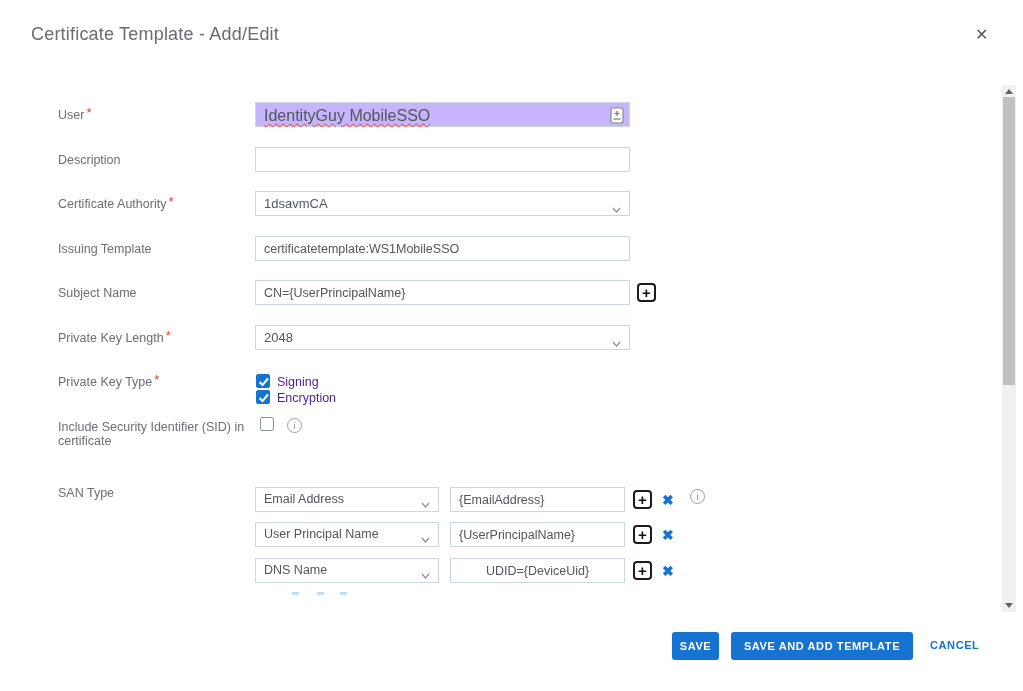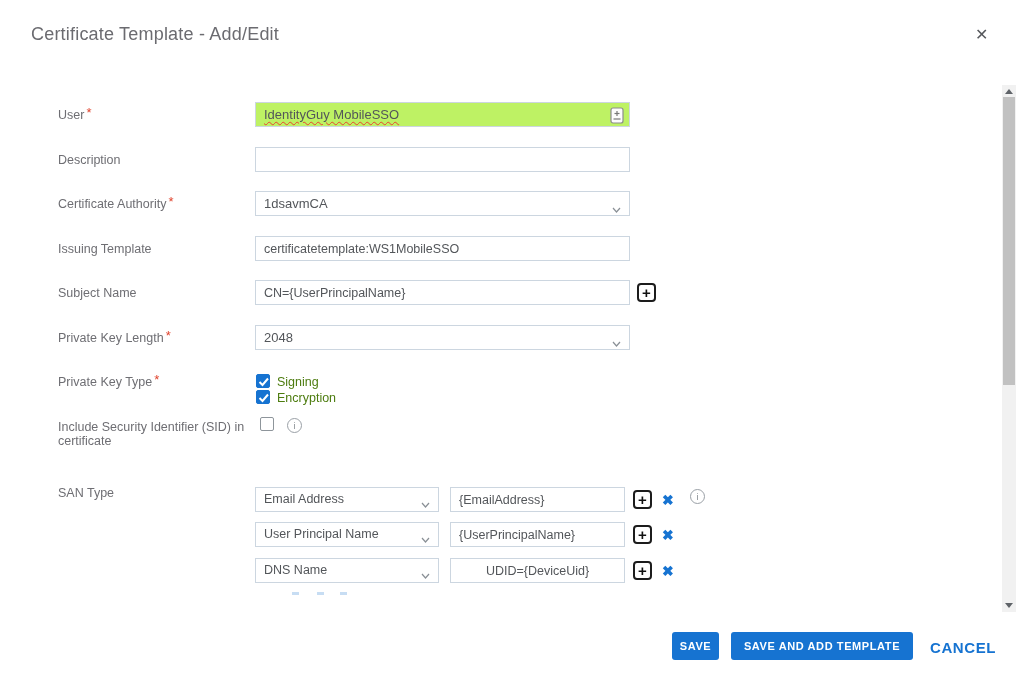--- a/index.html
+++ b/index.html
@@ -12,21 +12,21 @@
   .close { position:absolute; left:975px; top:27px; font-size:16px; color:#56585c;
     cursor:pointer; line-height:16px; }
 
   .flabel { position:absolute; left:58px; font-size:12.5px; color:#6e6e73; line-height:14px; }
   .req { color:#e0432d; font-size:13px; position:relative; top:-2px; margin-left:2px; }
 
   .tinput { position:absolute; left:255px; width:375px; height:25px;
     border:1px solid #ccd6e0; background:#fff; font-size:12.5px; color:#53565a;
     padding:0 8px; font-family:"Liberation Sans", sans-serif; outline:none; }
   .divinput { position:absolute; left:255px; width:375px; height:25px;
-    border:1px solid #ccd6e0; background:#bef264; font-size:13px; color:#53565a;
+    border:1px solid #ccd6e0; background:#c4b5fd; font-size:16px; color:#53565a;
     padding:4px 8px 0 8px; }
   .wavy { text-decoration:underline; text-decoration-style:wavy;
     text-decoration-color:#e8442f; text-decoration-thickness:1px; text-underline-offset:2px; }
 
   .select { position:absolute; left:255px; width:375px; height:25px;
     border:1px solid #ccd6e0; background:#fff; font-size:13px; color:#53565a;
     padding:4px 22px 0 8px; cursor:pointer; }
   .chev { position:absolute; right:8px; top:9px; }
 
   .lookup-ic { position:absolute; right:5px; top:4px; }
@@ -36,32 +36,32 @@
     line-height:15px; text-align:center; cursor:pointer; }
   .xbtn { position:absolute; color:#1673d1; font-size:14px; font-weight:700; cursor:pointer;
     line-height:16px; }
   .infoic { position:absolute; width:15px; height:15px; border:1px solid #9aa0a6;
     border-radius:50%; color:#8a9095; font-size:9.5px; text-align:center; line-height:13px; }
 
   .cb { position:absolute; width:14px; height:14px; border-radius:2px; cursor:pointer; }
   .cb.checked { background:#1673d1; border:1px solid #1673d1; }
   .cb.unchecked { background:#fff; border:1px solid #8e959b; }
   .cb svg { position:absolute; left:1px; top:2px; }
-  .cb-label { position:absolute; font-size:12.5px; color:#4d7c0f; }
+  .cb-label { position:absolute; font-size:12.5px; color:#4c1d95; }
 
   .san-select { position:absolute; left:255px; width:184px; height:25px;
     border:1px solid #ccd6e0; background:#fff; font-size:12.5px; color:#53565a;
     padding:4px 20px 8px 8px; cursor:pointer; }
   .san-value { position:absolute; left:450px; width:175px; height:25px; }
 
   .btn { position:absolute; height:28px; background:#1673d1; color:#fff; border:none;
     border-radius:3px; font-size:11px; font-weight:700; letter-spacing:0.6px;
     font-family:"Liberation Sans", sans-serif; cursor:pointer; }
   .link-btn { position:absolute; background:none; border:none; color:#1673d1;
-    font-size:15px; font-weight:700; letter-spacing:0.6px; cursor:pointer;
+    font-size:11px; font-weight:700; letter-spacing:0.6px; cursor:pointer;
     font-family:"Liberation Sans", sans-serif; }
 
   .scroll-track { position:absolute; left:1002px; top:85px; width:14px; height:527px;
     background:#f1f1f1; }
   .scroll-thumb { position:absolute; left:1px; top:12px; width:12px; height:288px;
     background:#c1c1c1; cursor:pointer; }
   .arr { position:absolute; left:3px; width:0; height:0;
     border-left:4px solid transparent; border-right:4px solid transparent; }
   .arr-up { top:4px; border-bottom:5px solid #5f6368; }
   .arr-down { bottom:4px; border-top:5px solid #5f6368; }

